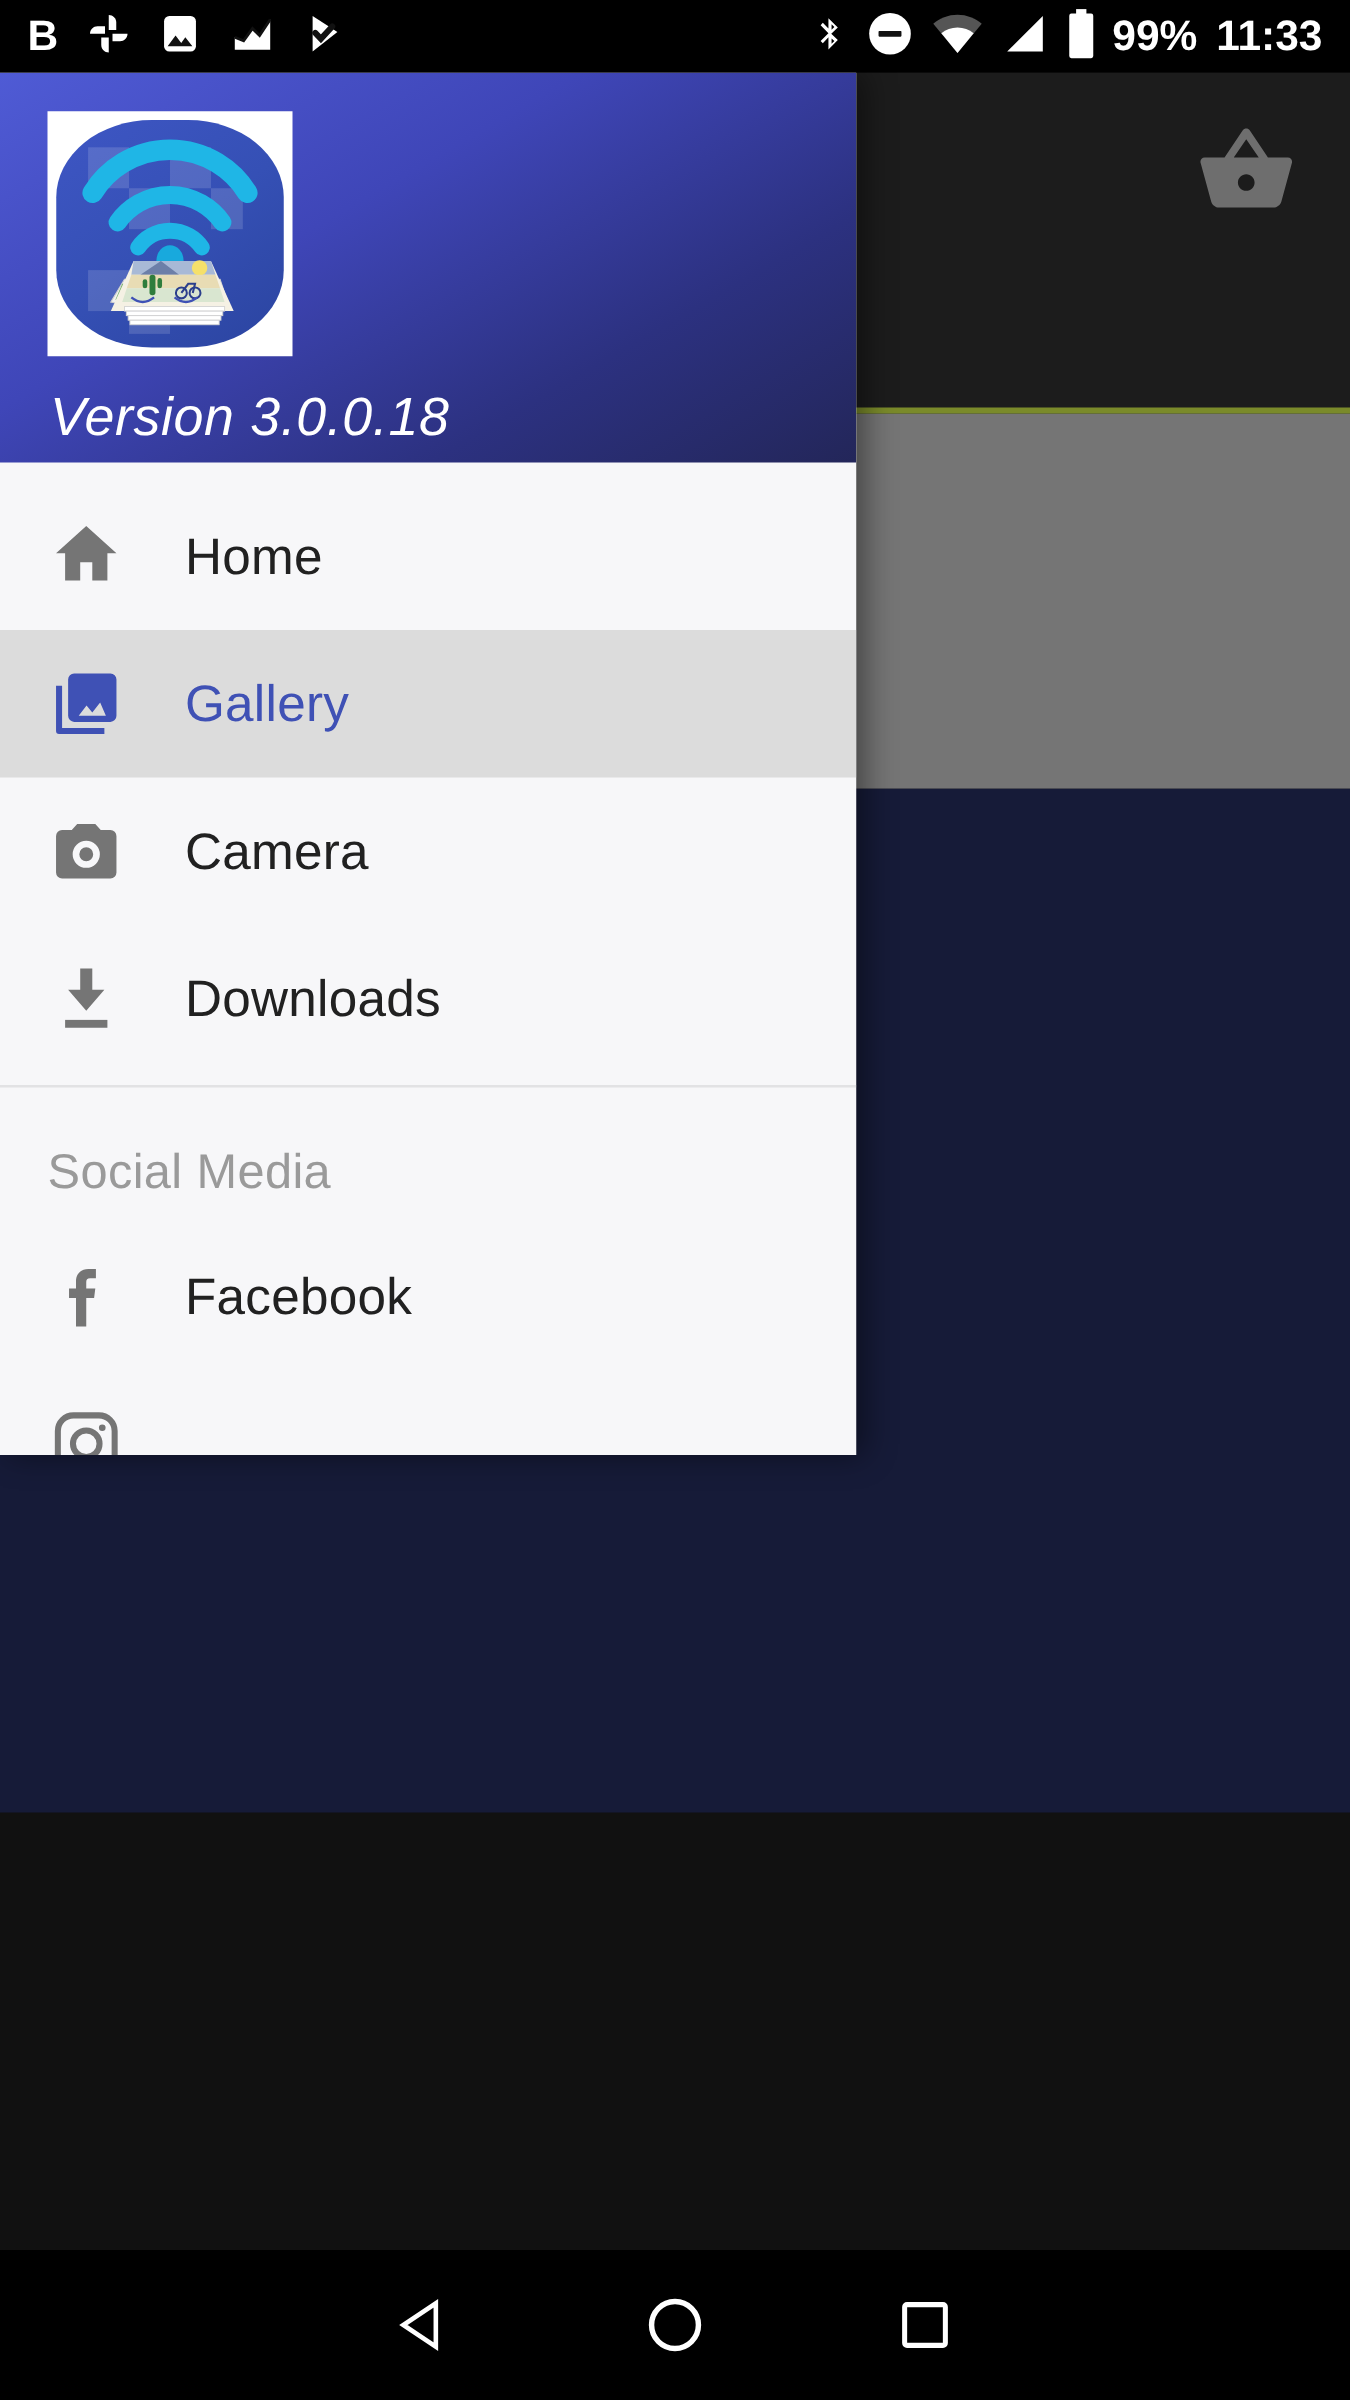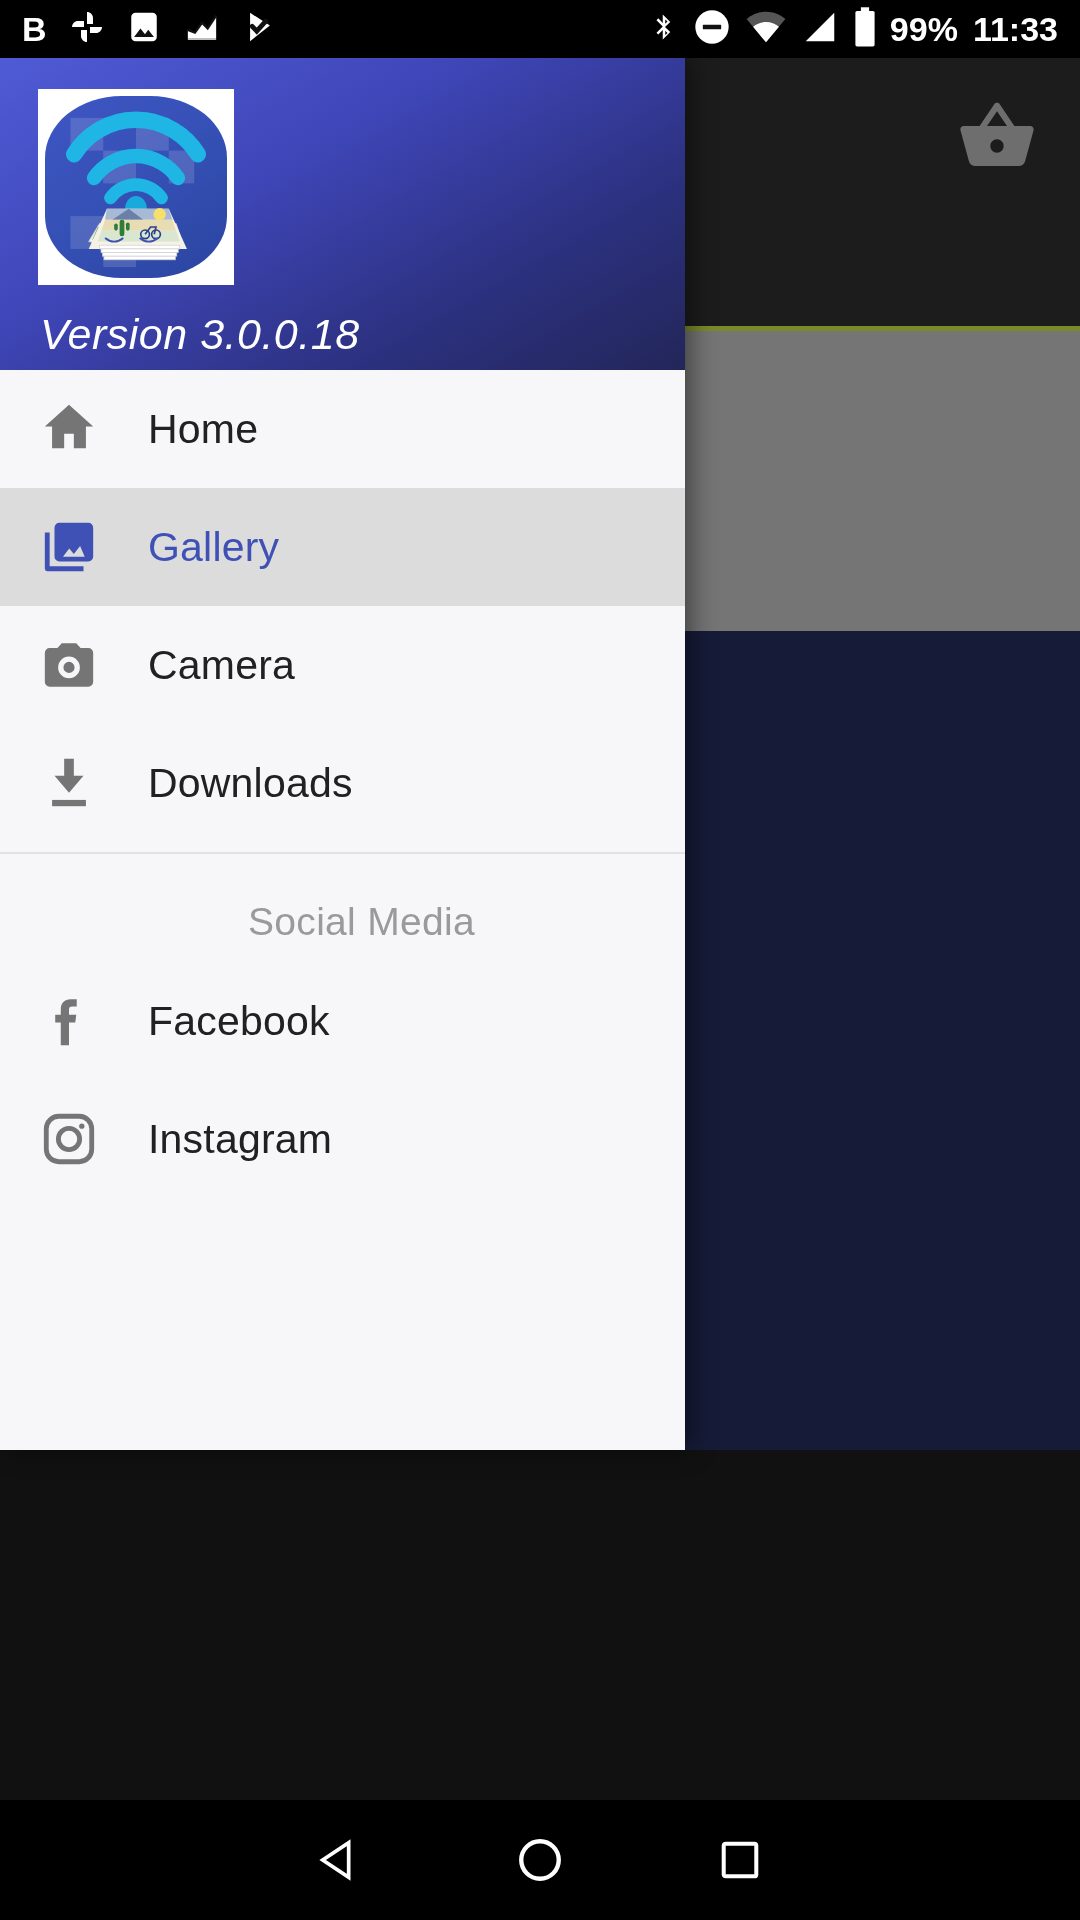--- a/index.html
+++ b/index.html
@@ -45,25 +45,24 @@
     position:absolute; left:0; top:273px; width:1080px; height:300px;
     background:#757575;
   }
   #app-navy {
     position:absolute; left:0; top:573px; width:1080px; height:819px;
     background:#161b38;
   }
 
   
   #drawer {
-    position:absolute; left:0; top:58px; width:685px; height:1392px;
+    position:absolute; left:0; top:58px; width:685px; height:1106px;
     background:#f7f7f9; z-index:40;
     box-shadow:6px 0 24px rgba(0,0,0,0.45);
     overflow:hidden;
-    text-align:center;
   }
   #drawer-header {
     position:relative; width:685px; height:312px;
     background:linear-gradient(150deg,#4f5bd5 0%,#3f46b8 38%,#2c3180 72%,#232659 100%);
   }
   #app-logo {
     position:absolute; left:38px; top:31px; width:196px; height:196px;
     background:#fff; padding:7px;
   }
   #logo-inner {
@@ -72,21 +71,21 @@
     border-radius:42%/34%;
     position:relative; overflow:hidden;
   }
   #version-text {
     position:absolute; left:40px; top:252px;
     color:#ffffff; font-size:43px; font-style:italic; font-weight:normal;
     letter-spacing:0.5px;
   }
 
   
-  #menu-list { padding-top:0; }
+  #menu-list { padding-top:16px; }
   .menu-item {
     display:flex; align-items:center; height:118px;
     padding-left:38px; background:transparent;
   }
   .menu-item.selected { background:#dcdcdc; }
   .menu-icon {
     width:62px; height:62px; display:flex;
     align-items:center; justify-content:center; flex:0 0 62px;
   }
   .menu-label {
@@ -316,21 +315,20 @@
       </div>
 
       <div class="menu-item">
         <span class="menu-icon">
           <svg width="58" height="58" viewBox="0 0 24 24" fill="none" stroke="#757575" stroke-width="2">
             <rect x="2.6" y="2.6" width="18.8" height="18.8" rx="5.2"></rect>
             <circle cx="12" cy="12" r="4.4"></circle>
             <circle cx="17.3" cy="6.7" r="1.1" fill="#757575" stroke="none"></circle>
           </svg>
         </span>
-        <span class="menu-label">Instagram</span>
       </div>
 
     </div>
   </div>
 
   <div id="navbar">
     <div class="nav-btn">
       <svg width="52" height="52" viewBox="0 0 24 24" fill="none" stroke="#fff" stroke-width="1.7">
         <polygon points="16,4 16,20 4,12"></polygon>
       </svg>

